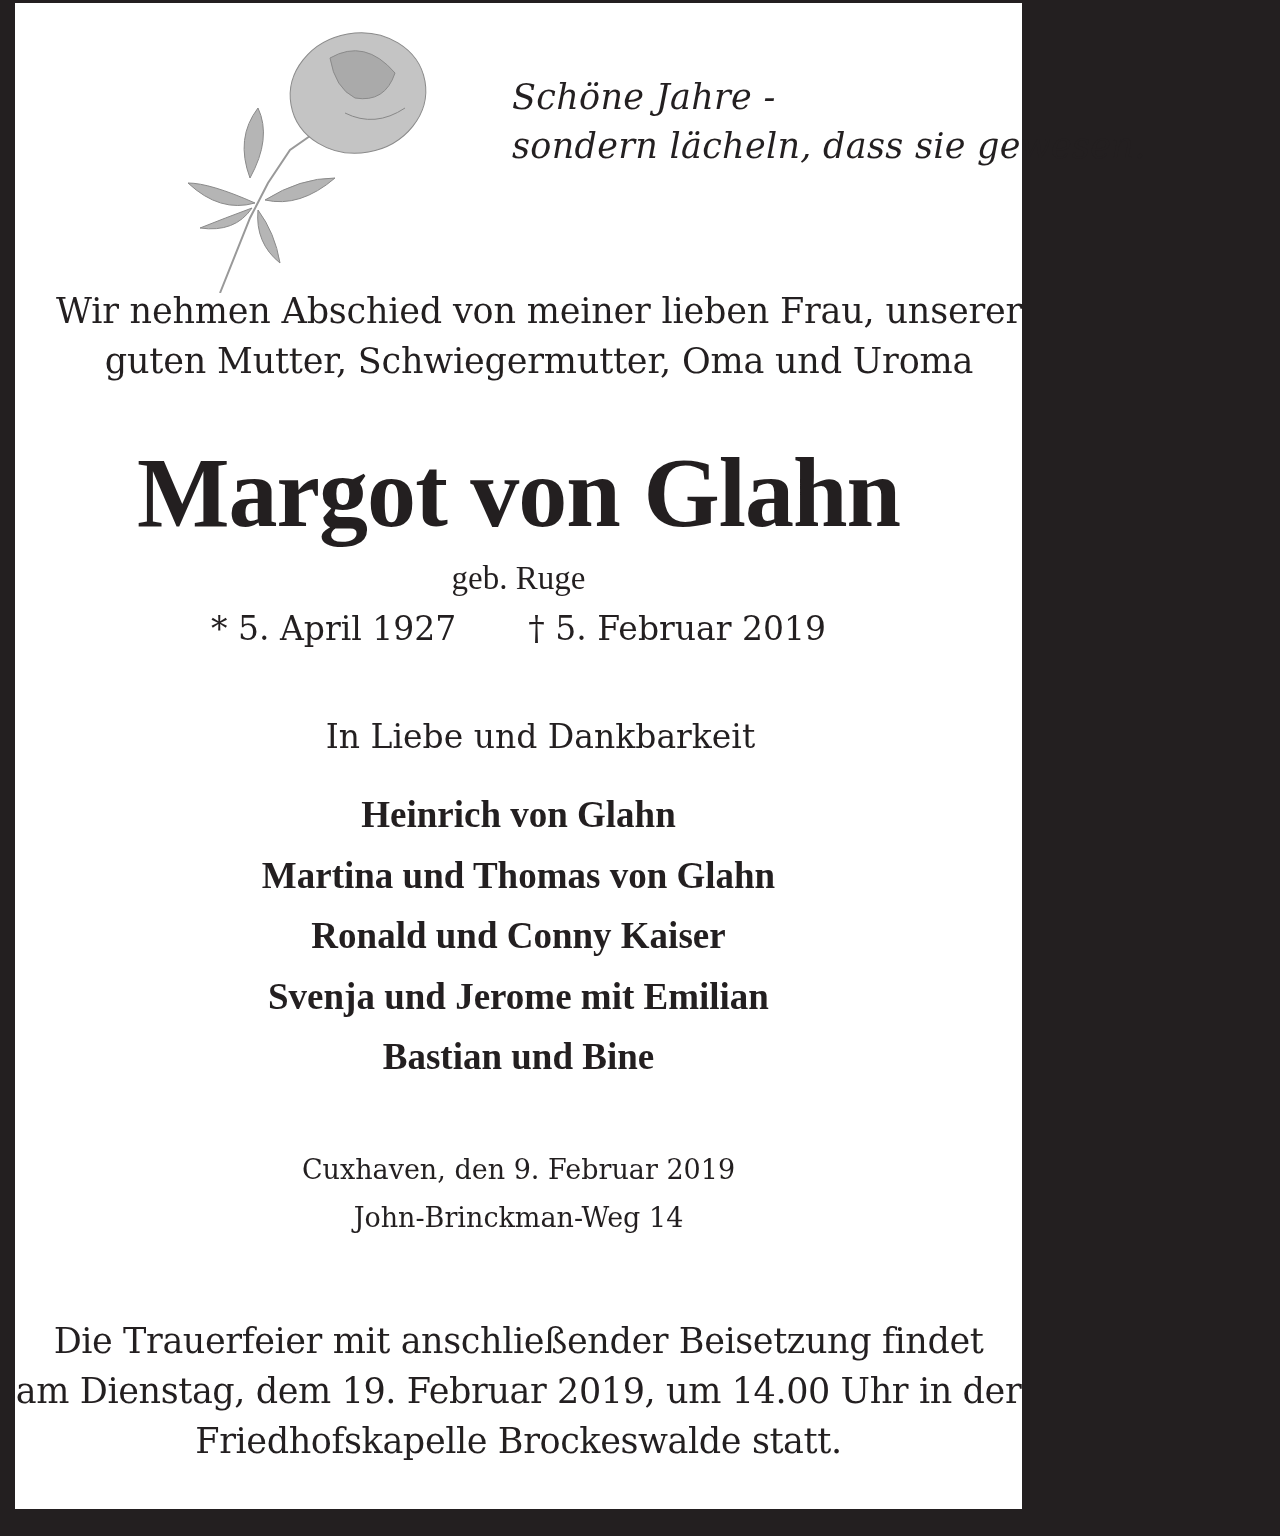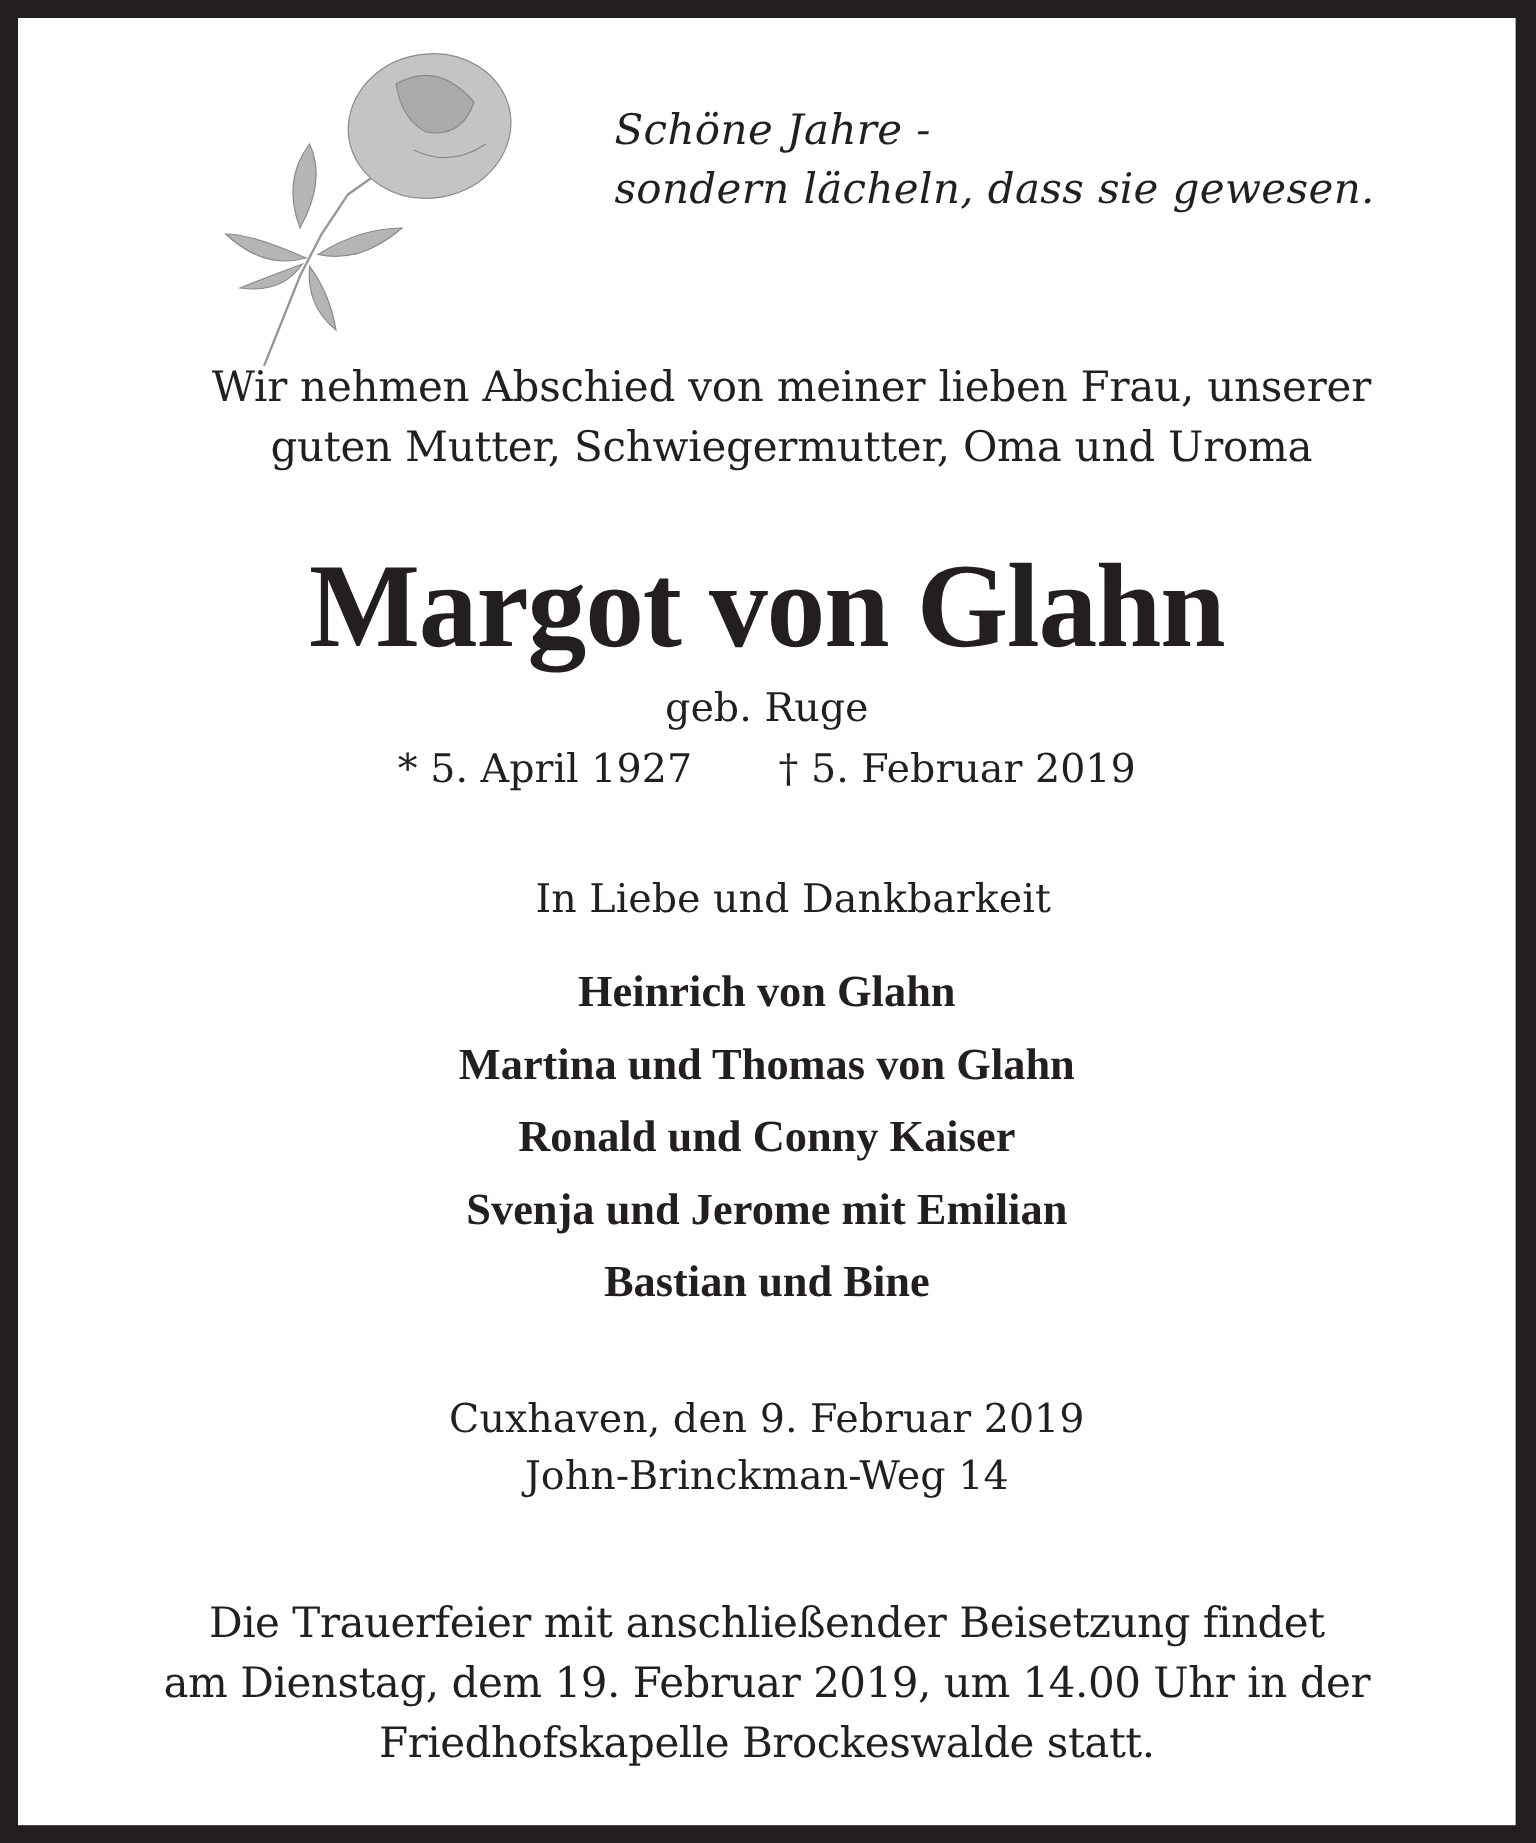--- a/index.html
+++ b/index.html
@@ -1,29 +1,29 @@
 <!DOCTYPE html>
 <html><head>
 <meta charset="utf-8">
 <style>
   html, body { margin:0; padding:0; }
   body { width:1280px; height:1536px; background:#231f20; position:relative; overflow:hidden; }
-  .card { position:absolute; left:15px; top:15px; width:1248px; height:1506px; background:#fff; }
+  .card { position:absolute; left:15px; top:3px; width:1007px; height:1506px; background:#fff; }
   .serif { font-family:"DejaVu Serif", "Liberation Serif", serif; color:#231f20; }
   .abs { position:absolute; white-space:nowrap; }
   .center { left:0; right:0; text-align:center; }
   .motto { left:497px; top:70px; font-style:italic; font-size:35px; line-height:49px; letter-spacing:0.3px; }
   .intro { top:283px; font-size:35px; line-height:50px; letter-spacing:-0.2px;padding-left:41px; }
   .name { top:430px; font-family:"Liberation Serif", serif; font-weight:bold; font-size:100px; line-height:120px; letter-spacing:-1px; transform:scaleX(0.98); }
-  .born { top:554px; font-size:33px; line-height:42px; }
+  .born { top:554px; font-size:33px; line-height:42px;font-family:Liberation Serif, serif; }
   .dates { top:605px; font-size:33px; line-height:42px; }
   .dates .gap { display:inline-block; width:72px; }
   .thanks { top:713px; font-size:33px; line-height:42px;padding-left:44px; }
   .family { top:782px; font-family:"Liberation Serif", serif; font-weight:bold; font-size:37px; line-height:60.5px; }
-  .place { top:1143px; font-size:33px; line-height:48px; }
+  .place { top:1143px; font-size:27px; line-height:48px; }
   .service { top:1313px; font-size:35px; line-height:50px; letter-spacing:-0.4px; }
   .rose { position:absolute; left:135px; top:15px; width:290px; height:275px; }
 </style>
 </head>
 <body>
 
 <div class="card">
 
   <svg class="rose" viewBox="0 0 290 275">
     <g fill="#bdbdbd" stroke="#8a8a8a" stroke-width="1">

